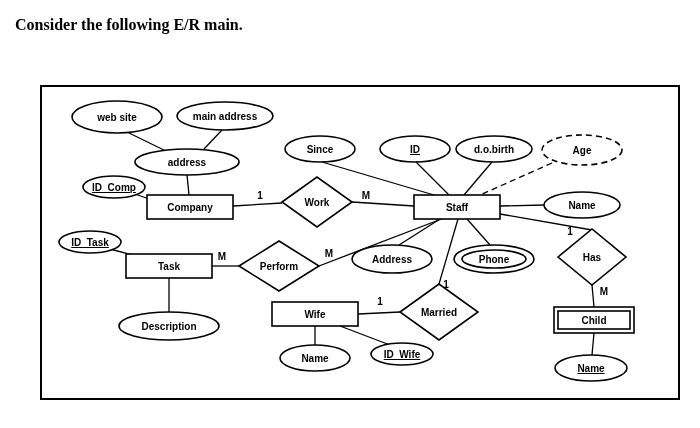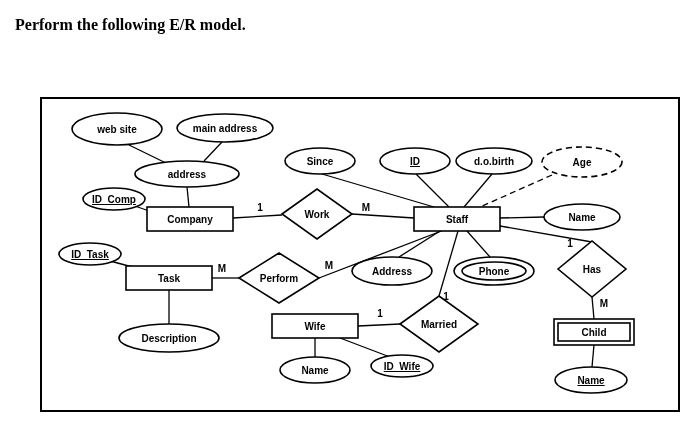--- a/index.html
+++ b/index.html
@@ -21,21 +21,20 @@
     color: #000;
   }
   .diagram-box {
     position: absolute;
     left: 40px;
     top: 85px;
     width: 636px;
     height: 311px;
     border: 2px solid #000;
     background: #fff;
-    margin-top: 12px;
   }
   svg text {
     font-family: "Liberation Sans", sans-serif;
     font-size: 10px;
     font-weight: bold;
     fill: #000;
     text-anchor: middle;
   }
   .u { text-decoration: underline; }
   svg ellipse, svg rect, svg polygon {
@@ -44,21 +43,21 @@
     stroke-width: 1.6;
   }
   svg line { stroke: #000; stroke-width: 1.3; }
   .dashed { stroke-dasharray: 6 4; }
 </style>
 </head>
 <body>
 
 <div class="page">
 
-  <div class="title">Perform the following E/R model.</div>
+  <div class="title">Consider the following E/R main.</div>
 
   <div class="diagram-box">
     <svg width="636" height="311" viewBox="0 0 636 311">
 
       <g>
         <line x1="85" y1="45" x2="128" y2="66"></line>
         <line x1="180" y1="43" x2="162" y2="62"></line>
         <line x1="145" y1="88" x2="147" y2="108"></line>
         <line x1="90" y1="106" x2="110" y2="113"></line>
         <line x1="191" y1="119" x2="240" y2="116"></line>

